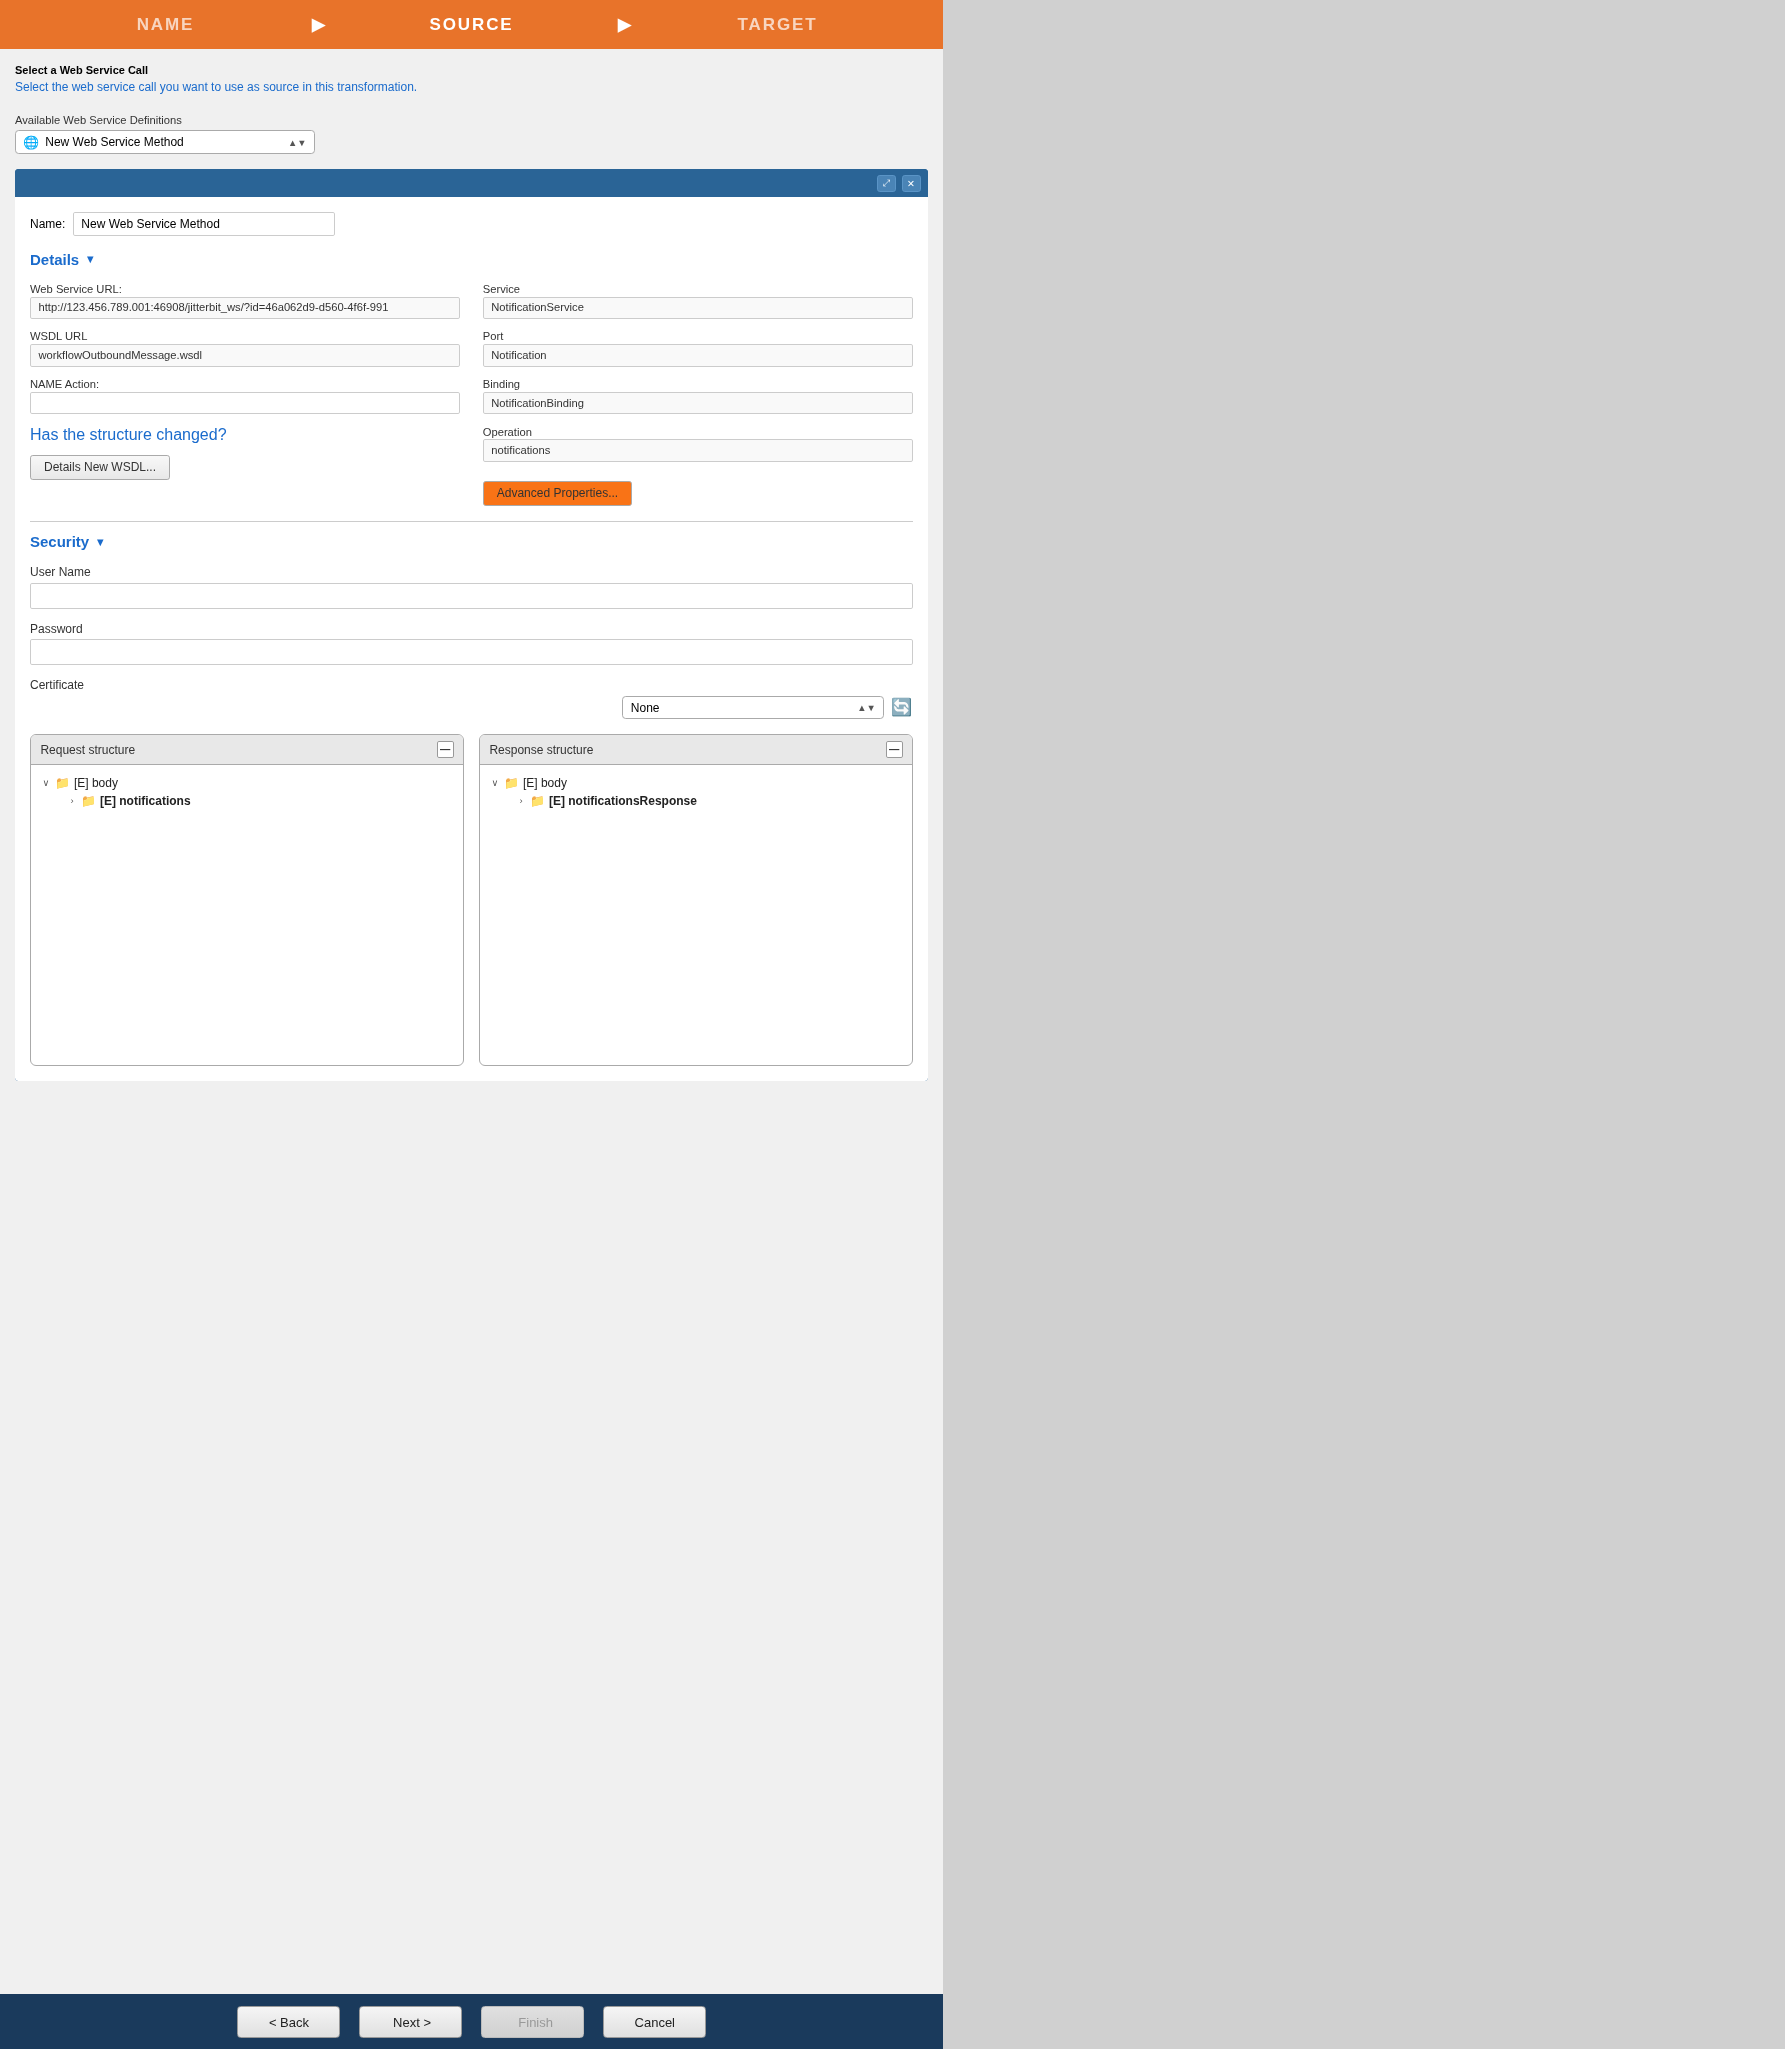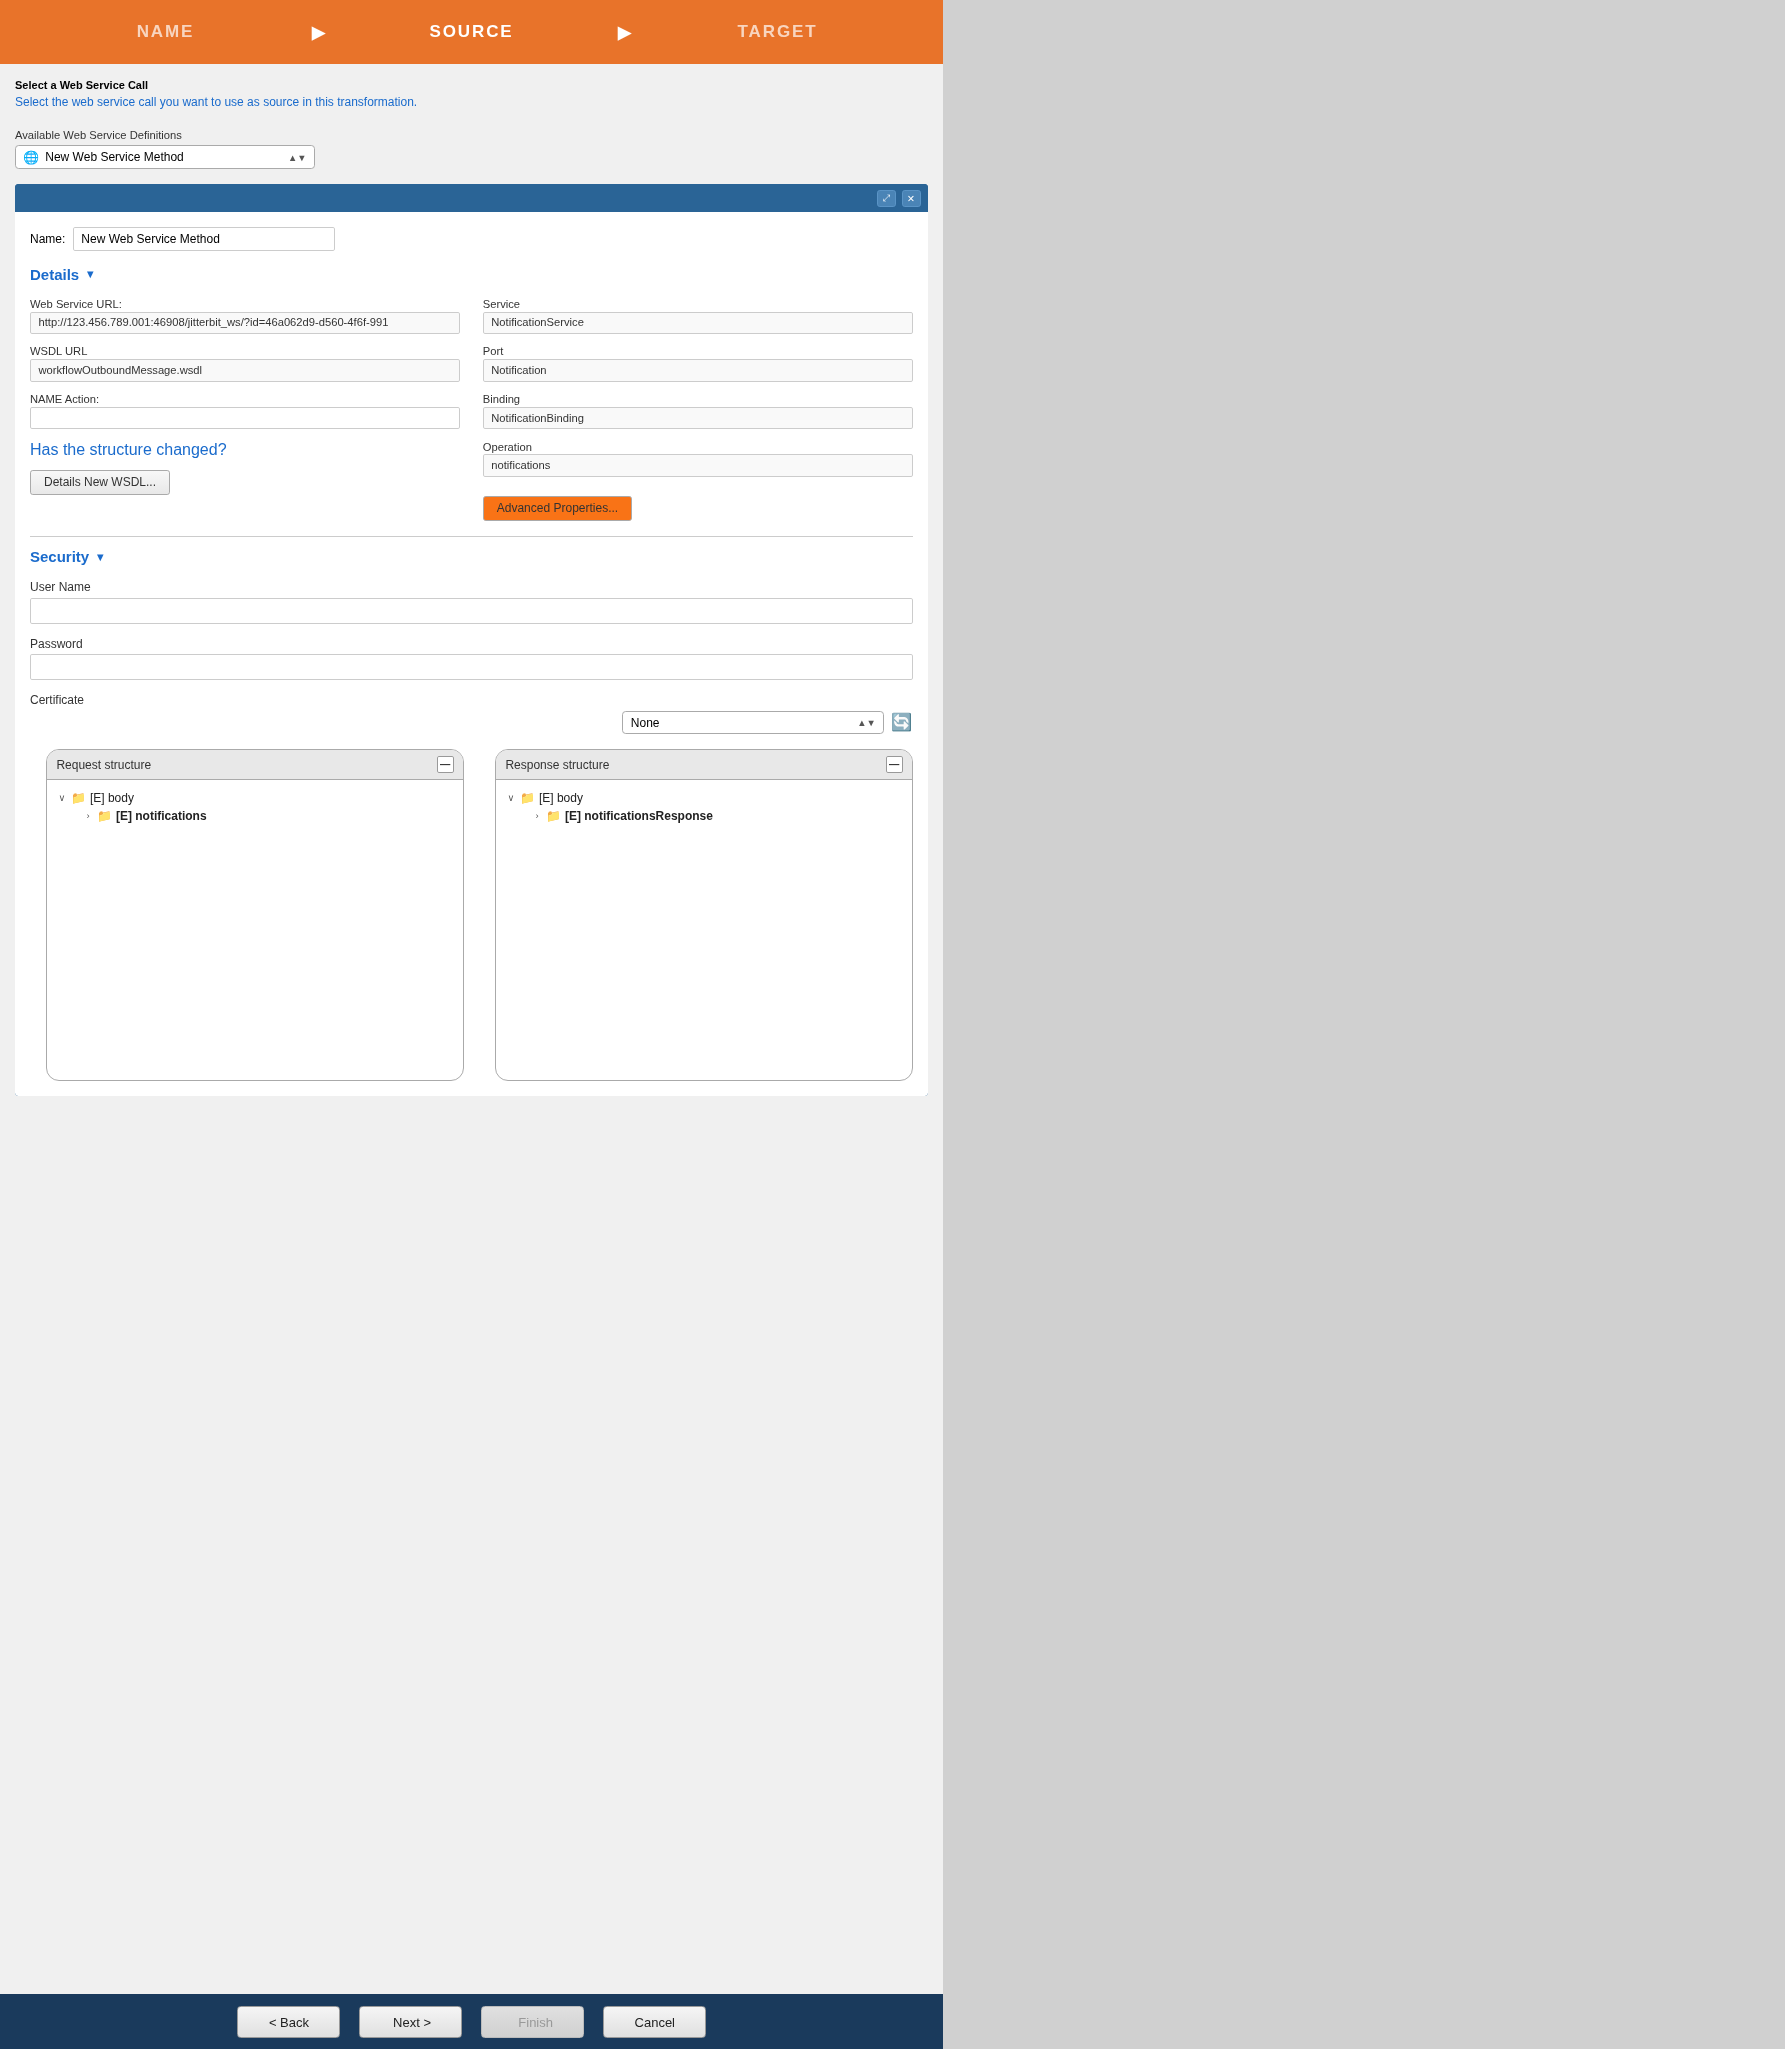--- a/index.html
+++ b/index.html
@@ -11,21 +11,21 @@
       min-height: 2050px;
       display: flex;
       flex-direction: column;
     }
 
     
     .top-nav {
       background: #e8732a;
       display: flex;
       align-items: center;
-      height: 64px;
+      height: 49px;
       padding: 0 19px;
       flex-shrink: 0;
     }
     .top-nav .nav-step {
       flex: 1;
       text-align: center;
       color: rgba(255,255,255,0.7);
       font-weight: bold;
       font-size: 17px;
       letter-spacing: 1.9px;
@@ -280,23 +280,22 @@
     
     .structure-panels {
       display: grid;
       grid-template-columns: 1fr 1fr;
       gap: 15px;
       margin-top: 15px;
     }
     .structure-panel {
       border: 0.9px solid #aaa;
       background: white;
-      border-radius: 13px;
+      border-radius: 6px;
       overflow: hidden;
-      margin-left: 16px;
     }
     .structure-panel-header {
       background: #e8e8e8;
       border-bottom: 0.9px solid #aaa;
       padding: 5.6px 9.4px;
       display: flex;
       align-items: center;
       justify-content: space-between;
       font-size: 12px;
       color: #333;

